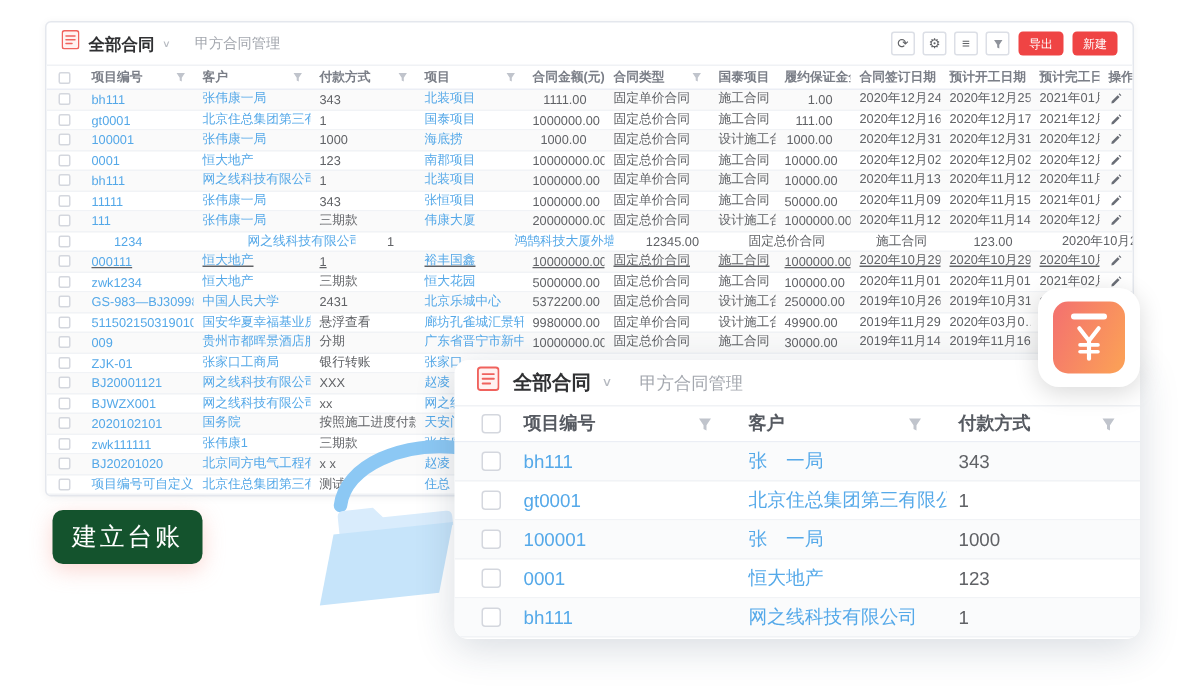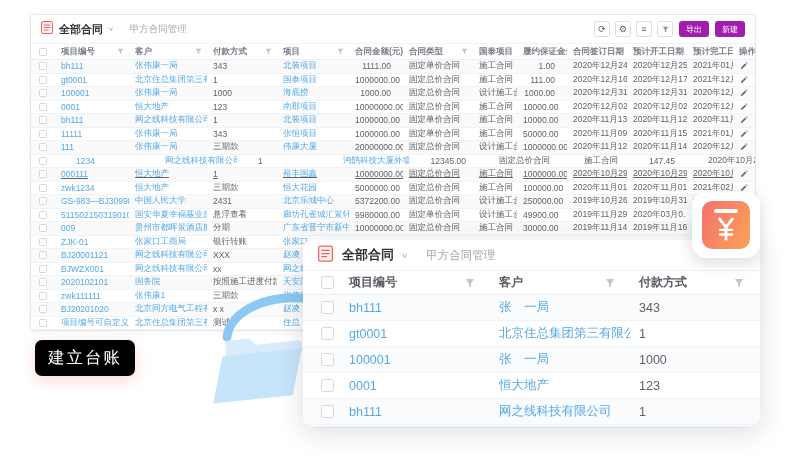--- a/index.html
+++ b/index.html
@@ -11,21 +11,21 @@
   .card-head{height:28px;display:flex;align-items:center;padding:0 10px;}
   .card-title{font-size:11px;font-weight:bold;color:#303133;margin-left:6px;}
   .chev{font-size:8px;color:#b6bac1;margin-left:5px;transform:scaleY(.8);}
   .card-sub{font-size:9.5px;color:#a3a7ae;margin-left:16px;}
   .spacer{flex:1;}
   .searchbox{width:94px;height:17px;border:1px solid #dcdfe6;border-radius:3px;display:flex;align-items:center;background:#fff;}
   .searchbox input{flex:1;border:none;outline:none;font-size:8px;padding:0 4px;color:#606266;min-width:0;background:transparent;}
   .tool-btn{width:16px;height:16px;border:1px solid #dcdfe6;border-radius:2px;display:flex;align-items:center;
     justify-content:center;font-size:9px;color:#606266;margin-left:5px;background:#fff;cursor:pointer;}
   .tool-btn:first-of-type{margin-left:9px;}
-  .red-btn{height:16px;border:none;border-radius:3px;background:#a21caf;color:#fff;font-size:8px;
+  .red-btn{height:16px;border:none;border-radius:3px;background:#ef4444;color:#fff;font-size:8px;
     padding:0 7px;margin-left:6px;display:flex;align-items:center;cursor:pointer;}
   
   .thead,.trow{display:grid;align-items:center;}
   .thead{height:17px;border-top:1px solid #f0f2f5;border-bottom:1px solid #ebeef5;color:#7a7e87;
     font-size:8.5px;font-weight:bold;background:#fff;}
   .hcell{display:flex;align-items:center;justify-content:space-between;padding:0 5px 0 6px;overflow:hidden;white-space:nowrap;}
   .trow{height:13.5px;border-bottom:1px solid #f1f3f6;font-size:8.5px;color:#606266;}
   .trow:nth-child(odd){background:#fafafa;}
   .cell{padding:0 5px 0 6px;overflow:hidden;white-space:nowrap;}
   .cell.link{color:#54a8e8;cursor:pointer;}
@@ -49,21 +49,21 @@
   .ov-cell{padding:0 8px;overflow:hidden;white-space:nowrap;}
   .ov-cell.link{color:#55a9e9;cursor:pointer;}
   .ov-cbx{width:13px;height:13px;border:1px solid #d4d7de;border-radius:2.5px;background:#fff;display:inline-block;cursor:pointer;margin-left:10px;}
   
   .fab{position:absolute;left:692px;top:192px;width:68px;height:66px;background:#fff;border-radius:14px;
     box-shadow:0 4px 16px rgba(0,0,0,.15);z-index:12;display:flex;align-items:center;justify-content:center;cursor:pointer;}
   .fab-inner{width:48px;height:48px;border-radius:10px;background:linear-gradient(115deg,#f4756d 10%,#fb9e58 90%);
     display:flex;flex-direction:column;align-items:center;justify-content:center;}
   .fab-bar{width:24px;height:3.5px;background:#fff;border-radius:2px;margin-bottom:4px;}
   
-  .cta{position:absolute;left:35px;top:340px;width:100px;height:36px;background:#000000;border:none;border-radius:7px;
+  .cta{position:absolute;left:35px;top:340px;width:100px;height:36px;background:#14532d;border:none;border-radius:7px;
     color:#fff;font-size:16.5px;letter-spacing:2px;display:flex;align-items:center;justify-content:center;
     z-index:12;cursor:pointer;box-shadow:0 4px 14px rgba(246,166,155,.45);}
   
   .illus{position:absolute;left:210px;top:285px;width:135px;height:135px;z-index:5;pointer-events:none;}
 </style>
 </head>
 <body>
 
 <div class="main-card">
   <div class="card-head">
@@ -308,21 +308,21 @@
         <div class="cbwrap">
           <span class="cbx"></span>
         </div>
         <div class="cell link">1234</div>
         <div class="cell link">网之线科技有限公司</div>
         <div class="cell">1</div>
         <div class="cell link">鸿鹄科技大厦外墙施工项目</div>
         <div class="cell amt">12345.00</div>
         <div class="cell">固定总价合同</div>
         <div class="cell">施工合同</div>
-        <div class="cell amt">147.45</div>
+        <div class="cell amt">123.00</div>
         <div class="cell">2020年10月29日</div>
         <div class="cell">2020年10月29日</div>
         <div class="cell">2020年10月2</div>
         <div class="act">
           <svg width="8" height="8" viewBox="0 0 10 10">
             <path d="M1.2 8.8l1.8-.4 5-5L6.4 1.8l-5 5zM7.2 1l1.6 1.6.7-.7L7.9.3z" fill="#6a6e76"></path>
           </svg>
         </div>
       </div>
       <div class="trow" style="grid-template-columns: 24px 74px 78px 70px 72px 54px 70px 44px 50px 60px 60px 46px 1fr; text-decoration: underline;">

